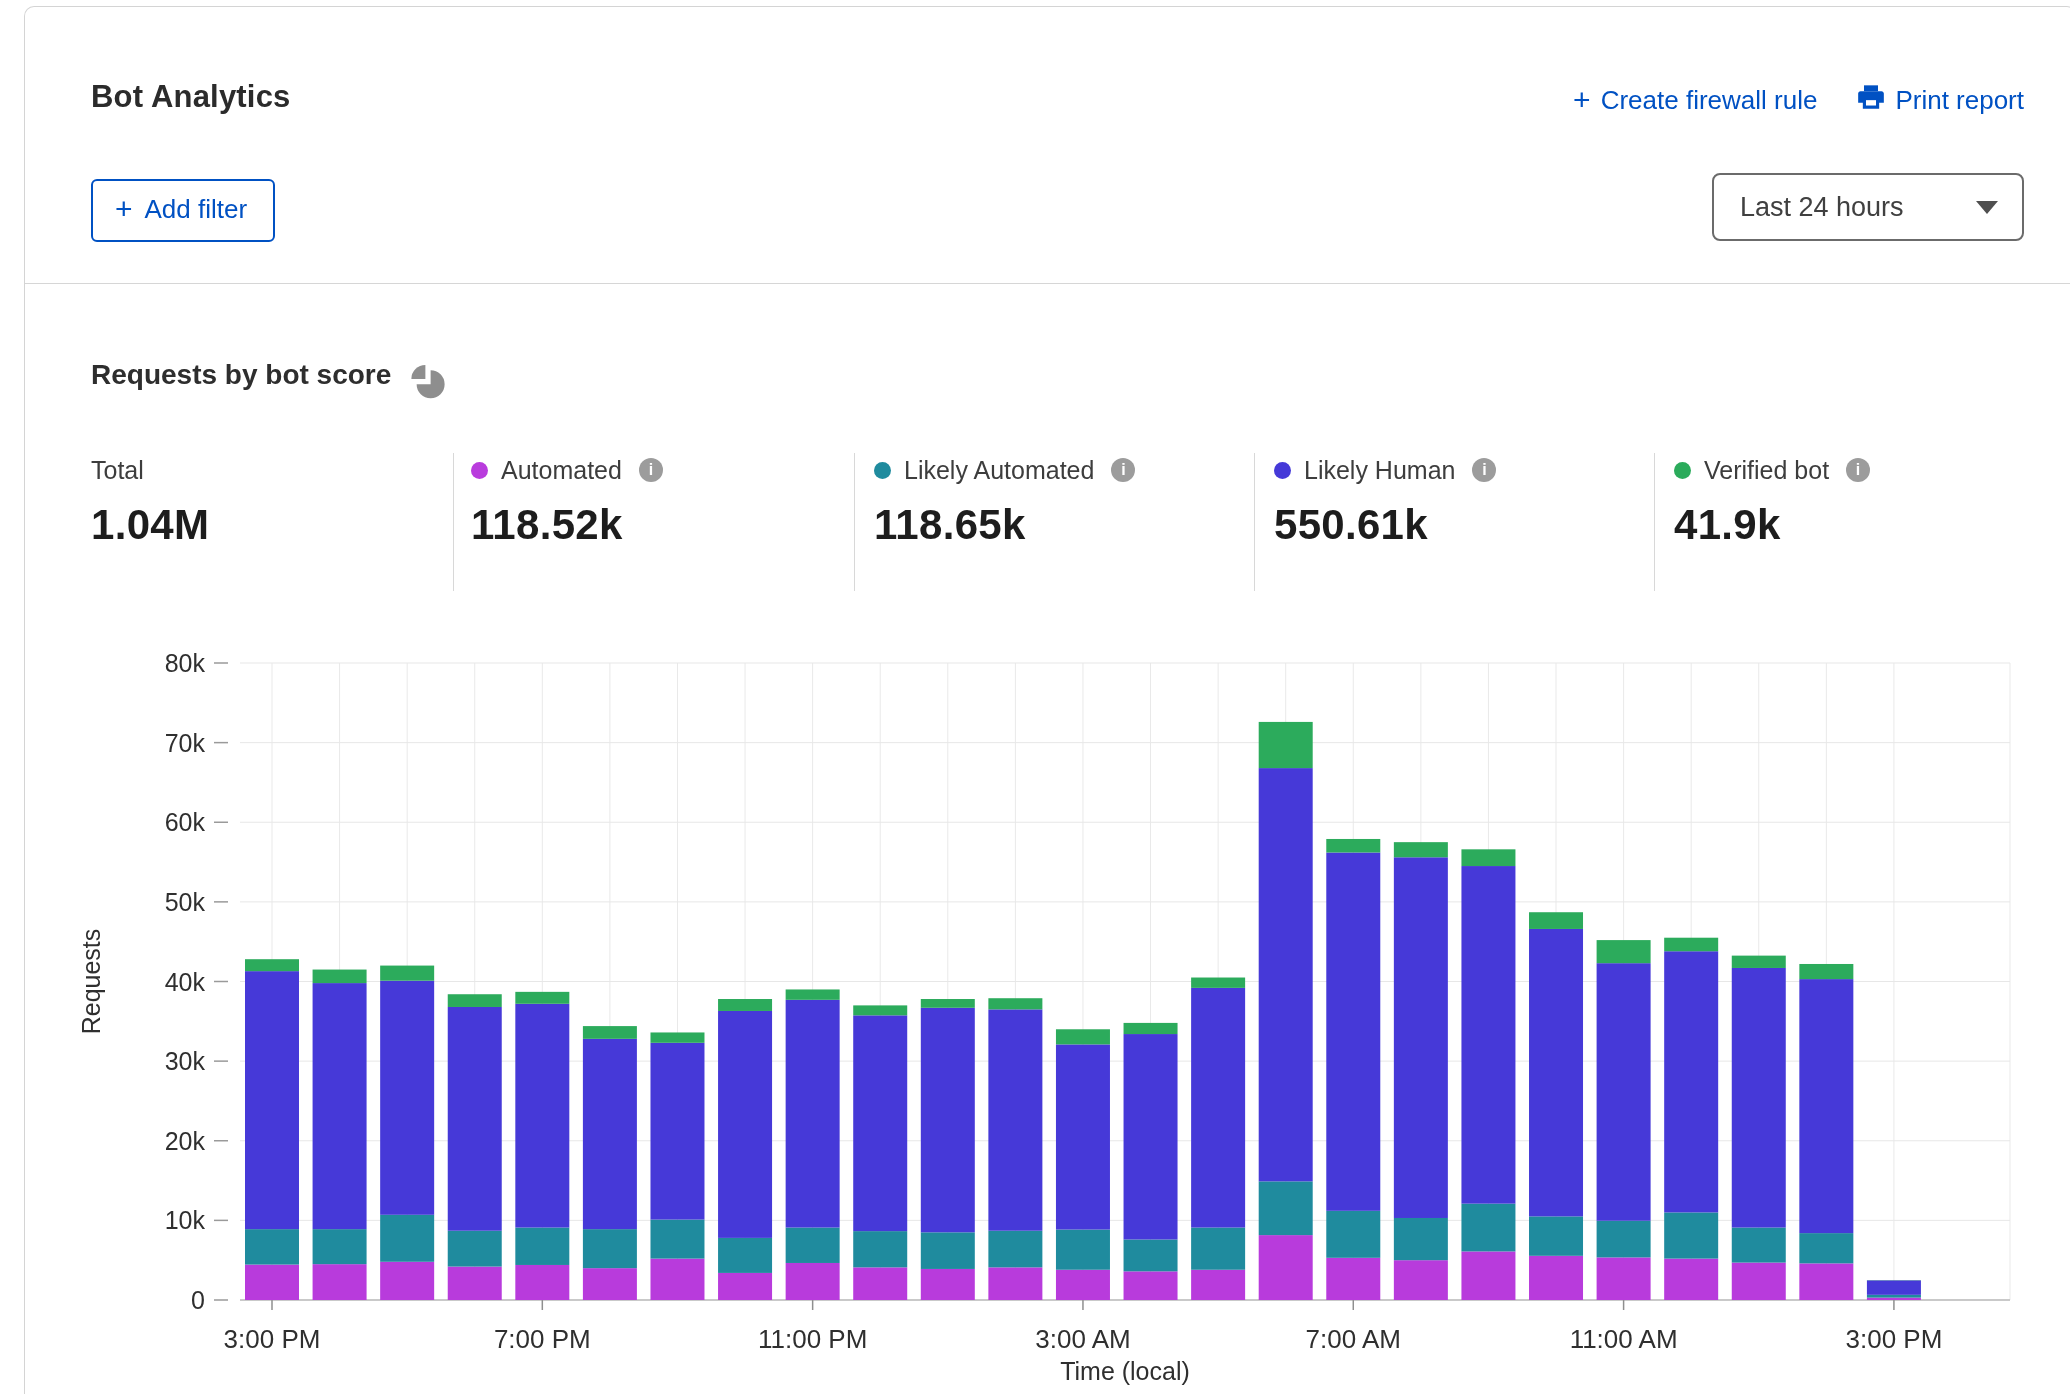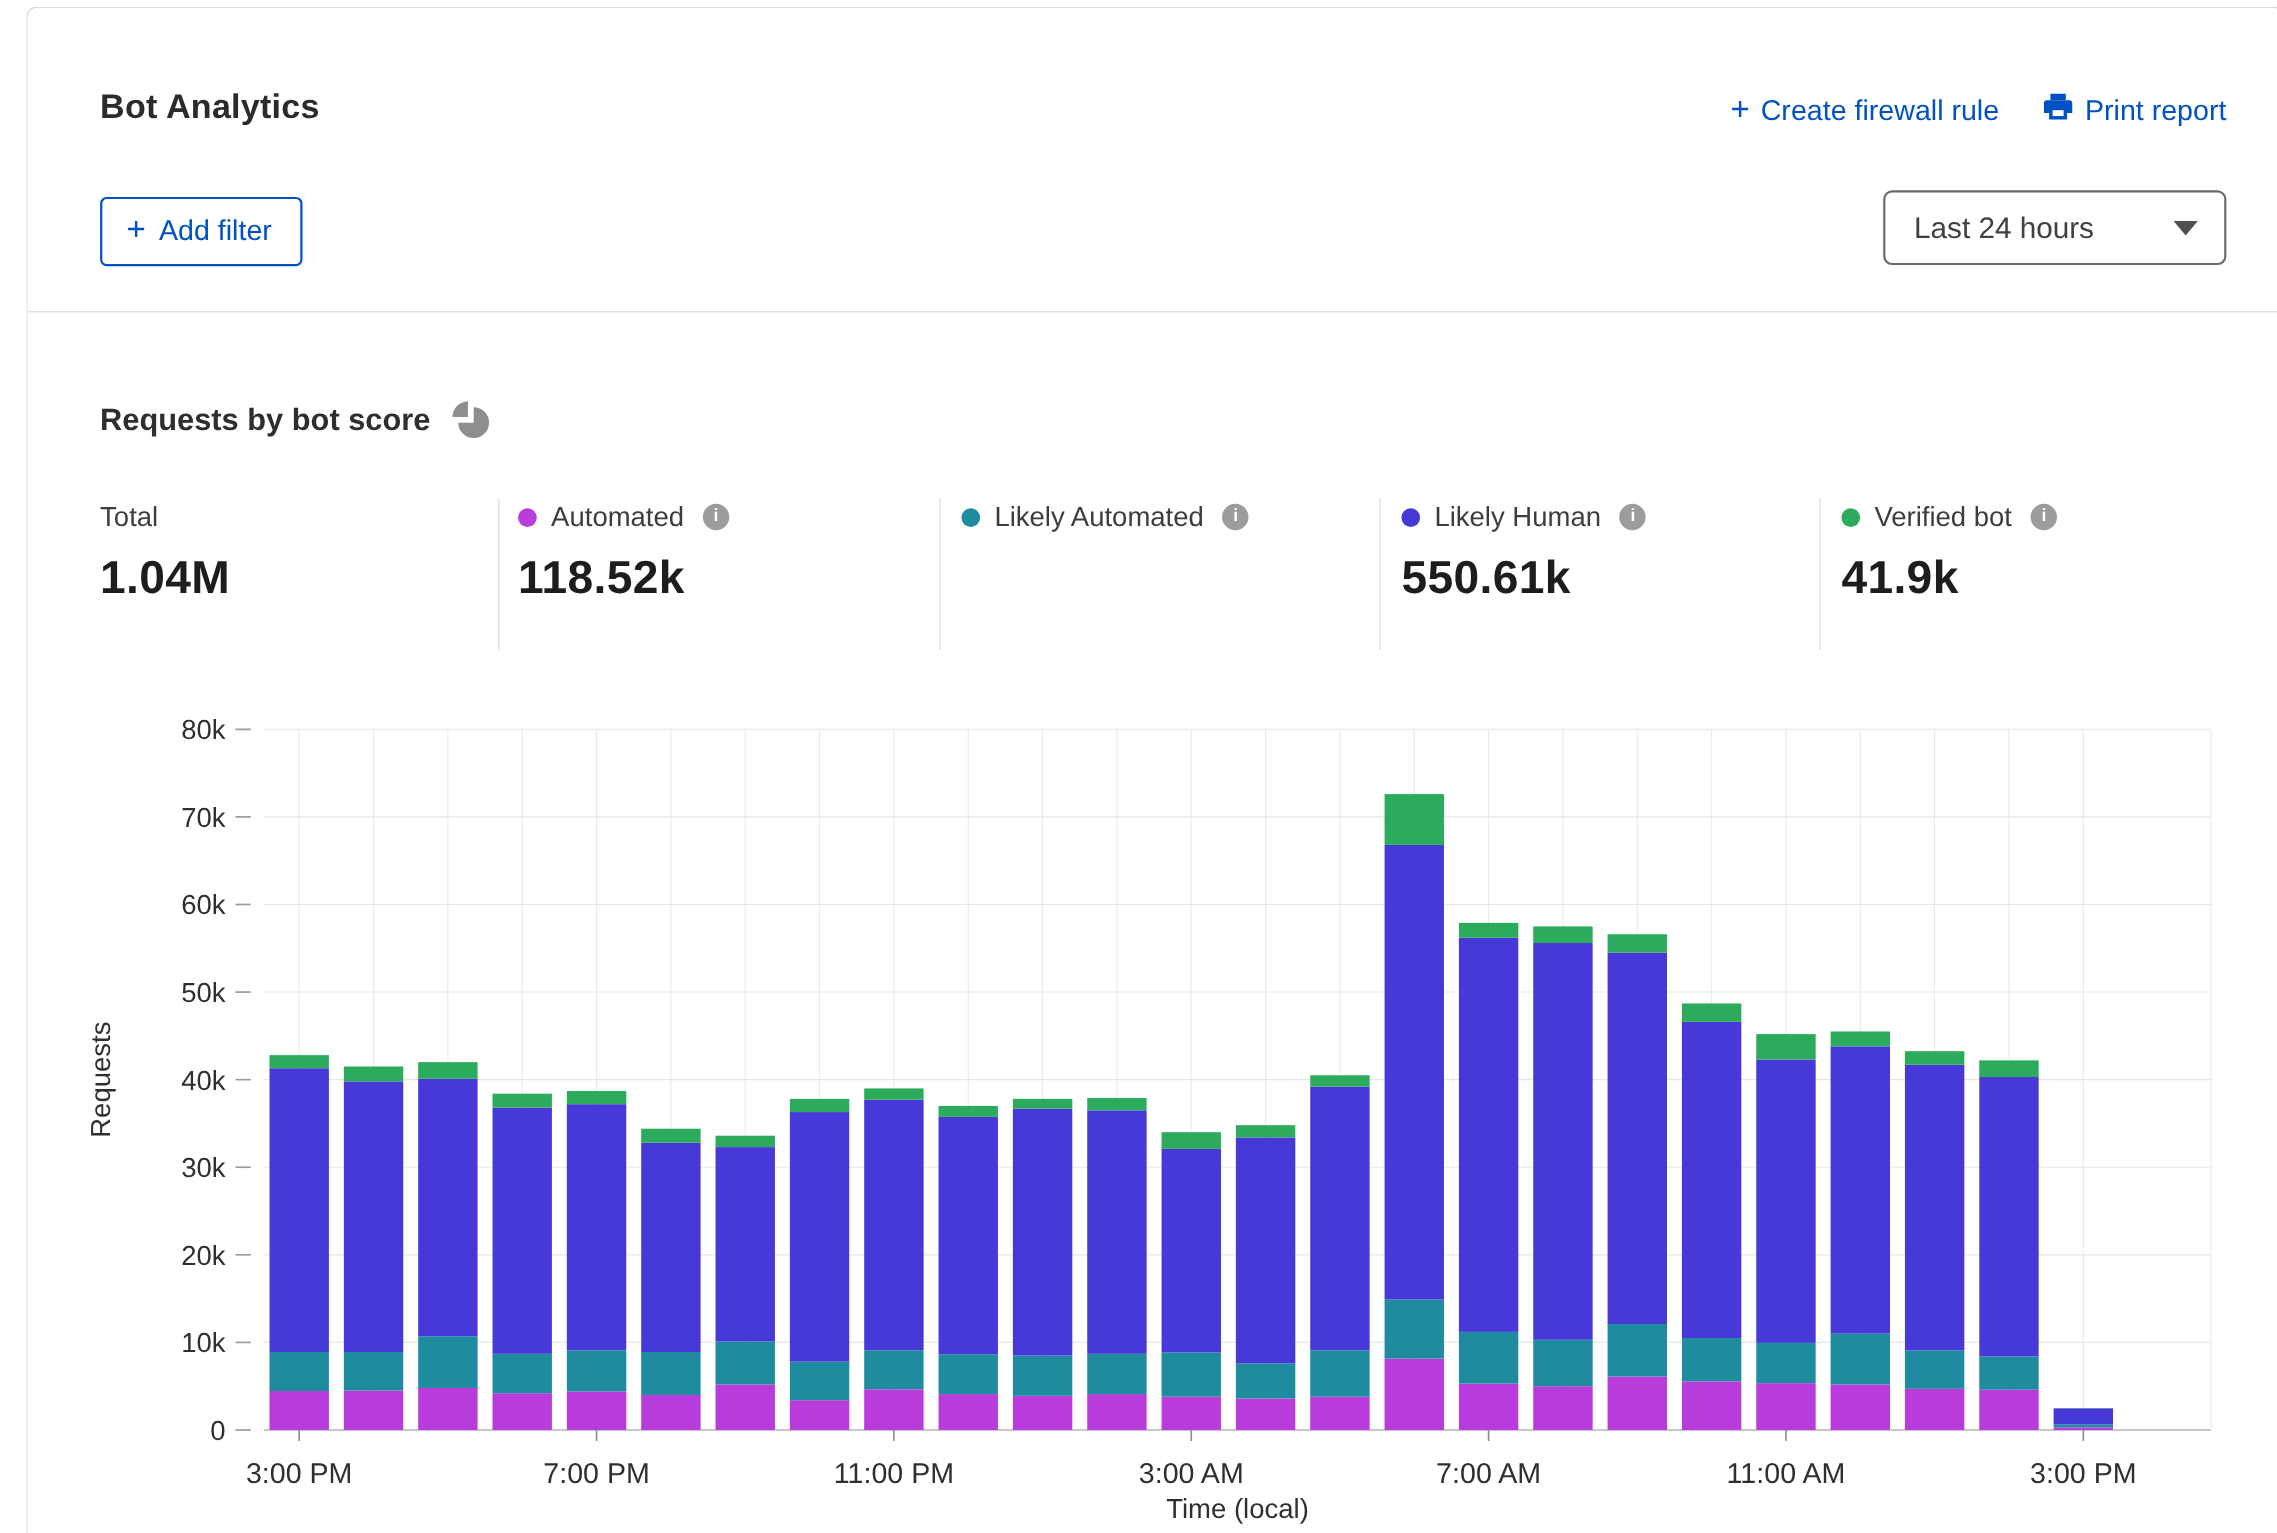--- a/index.html
+++ b/index.html
@@ -15,21 +15,21 @@
   .icon-svg { display:inline-block; }
   .add-filter { position:absolute; left:66px; top:172px; display:inline-flex; align-items:center; gap:12px;
                 border:2px solid #0051c3; border-radius:6px; background:#fff; color:#0051c3;
                 font-size:26px; padding:13px 26px 15px 22px; cursor:pointer; }
   .select { position:absolute; top:166px; right:52px; width:312px; height:68px; border:2px solid #6b6b6b;
             border-radius:8px; background:#fff; display:flex; align-items:center; padding:0 24px 0 26px;
             font-size:27px; color:#404040; cursor:pointer; }
   .select .caret { margin-left:auto; width:0; height:0; border-left:11px solid transparent;
                    border-right:11px solid transparent; border-top:13px solid #4f4f4f; }
   .divider { position:absolute; left:0; top:276px; width:100%; height:1px; background:#d6d6d6; }
-  .section-title-row { position:absolute; left:66px; top:352px; display:flex; align-items:center; gap:16px; }
+  .section-title-row { position:absolute; left:66px; top:352px; display:flex; align-items:flex-start; gap:16px; }
   .section-title { font-size:28px; font-weight:700; color:#2e2e2e; }
   .stats { position:absolute; left:0; top:444px; width:100%; height:150px; }
   .stat { position:absolute; top:4px; }
   .stat-head { display:flex; align-items:center; gap:13px; height:30px; }
   .dot { width:17px; height:17px; border-radius:50%; }
   .stat-label { font-size:25px; color:#3d3d3d; }
   .info-icon { width:24px; height:24px; border-radius:50%; background:#9c9c9c; color:#fff;
                font-size:16px; font-weight:700; display:flex; align-items:center; justify-content:center;
                margin-left:4px; }
   .stat-value { margin-top:16px; font-size:42px; font-weight:700; color:#1d1d1d; letter-spacing:.3px; }
@@ -98,20 +98,21 @@
         <span class="info-icon">i</span>
       </div>
       <div class="stat-value">118.52k</div>
     </div>
     <div class="stat" style="left:849px">
       <div class="stat-head">
         <span class="dot" style="background-color: rgb(31, 139, 158);"></span>
         <span class="stat-label">Likely Automated</span>
         <span class="info-icon">i</span>
       </div>
+      <div class="stat-value">118.65k</div>
     </div>
     <div class="stat" style="left:1249px">
       <div class="stat-head">
         <span class="dot" style="background-color: rgb(69, 57, 216);"></span>
         <span class="stat-label">Likely Human</span>
         <span class="info-icon">i</span>
       </div>
       <div class="stat-value">550.61k</div>
     </div>
     <div class="stat" style="left:1649px">

